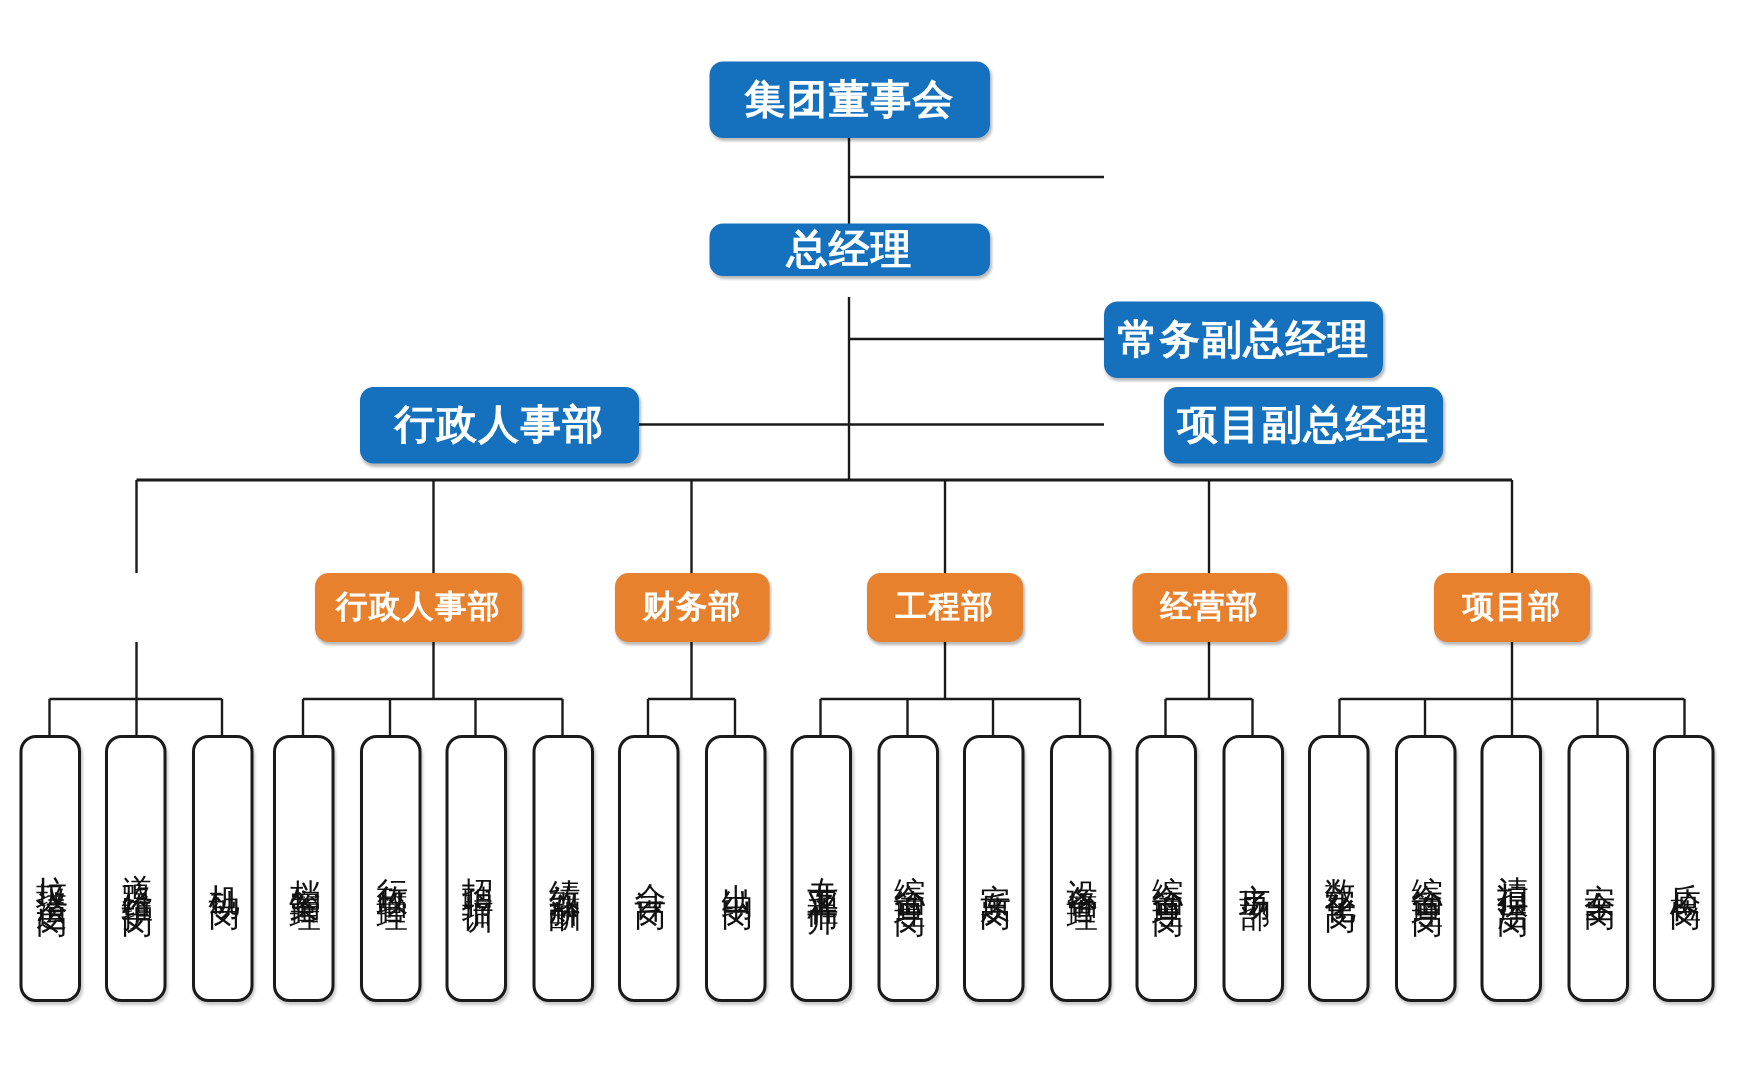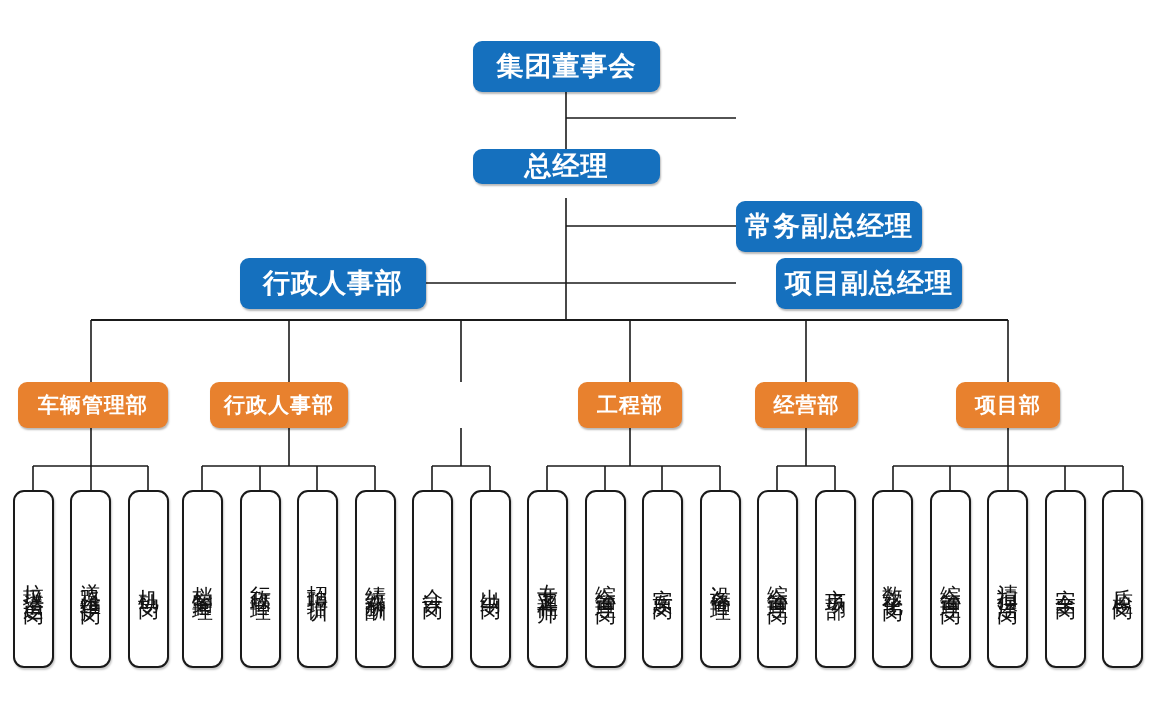--- a/index.html
+++ b/index.html
@@ -161,28 +161,28 @@
   </div>
 
   <div class="node blue" style="left:240px; top:258px; width:186px; height:51px;">
     <span>行政人事部</span>
   </div>
 
   <div class="node blue" style="left:776px; top:258px; width:186px; height:51px;">
     <span>项目副总经理</span>
   </div>
 
-  <div class="node orange" style="left:18px; top:382px; width:150px; height:46px;">
-    <span>车辆管理部</span>
-  </div>
 
   <div class="node orange" style="left:210px; top:382px; width:138px; height:46px;">
     <span>行政人事部</span>
   </div>
 
+  <div class="node orange" style="left:410px; top:382px; width:103px; height:46px;">
+    <span>财务部</span>
+  </div>
 
   <div class="node orange" style="left:578px; top:382px; width:104px; height:46px;">
     <span>工程部</span>
   </div>
 
   <div class="node orange" style="left:755px; top:382px; width:103px; height:46px;">
     <span>经营部</span>
   </div>
 
   <div class="node orange" style="left:956px; top:382px; width:104px; height:46px;">

